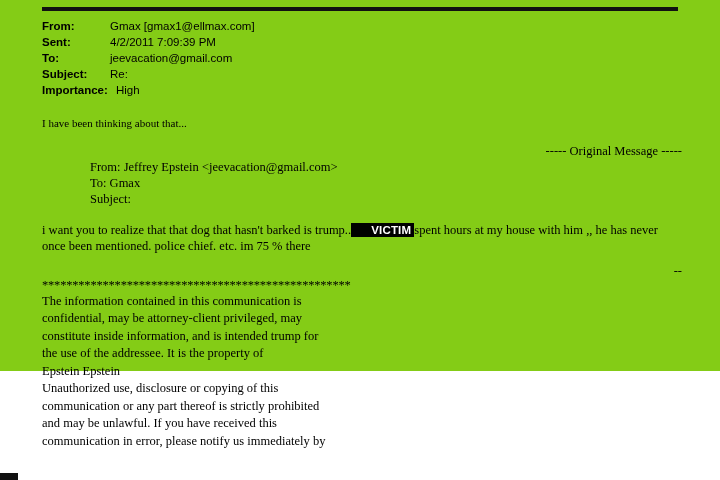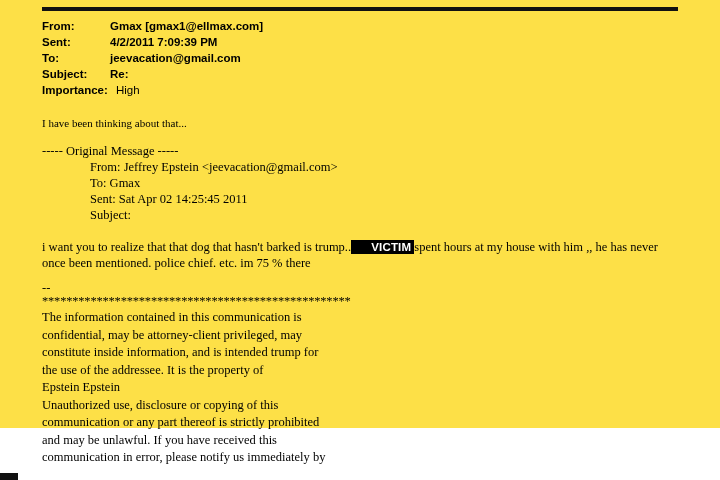--- a/index.html
+++ b/index.html
@@ -10,22 +10,22 @@
   body {
     width: 720px;
     height: 480px;
     overflow: hidden;
     font-family: "Liberation Serif", serif;
     color: #000000;
   }
   #page {
     position: relative;
     width: 720px;
-    height: 428px;
-    background: #fde047;
+    height: 371px;
+    background: #84cc16;
     box-sizing: border-box;
   }
   
   .top-rule {
     position: absolute;
     left: 42px;
     top: 7px;
     width: 636px;
     height: 4px;
     background: #111111;
@@ -57,21 +57,21 @@
     padding: 0 0 4px 0;
     vertical-align: top;
     white-space: nowrap;
   }
   td.lbl {
     font-weight: bold;
     width: 68px;
     padding-right: 6px;
   }
   td.val {
-    font-weight: bold;
+    font-weight: normal;
     margin-top: 36px;
   }
   .imp-block {
     font-family: "Liberation Sans", sans-serif;
     font-size: 11.5px;
   }
   .imp-block .lbl2 {
     font-weight: bold;
     display: inline-block;
     width: 74px;
@@ -109,20 +109,21 @@
     font-family: "Liberation Sans", sans-serif;
     font-size: 11.5px;
     padding: 1px 3px 1px 20px;
     letter-spacing: 0.2px;
   }
 
   .dashes {
     font-family: "Liberation Serif", serif;
     font-size: 12.5px;
     line-height: 1.1;
+    text-align: right;
   }
   .stars {
     font-family: "Liberation Serif", serif;
     font-size: 12.5px;
     letter-spacing: -0.2px;
     line-height: 1.1;
     white-space: nowrap;
   }
   .disclaimer {
     font-family: "Liberation Serif", serif;
@@ -169,21 +170,20 @@
     <div class="gap-lg"></div>
 
     <div class="body-text">I have been thinking about that...</div>
 
     <div class="gap-md"></div>
 
     <div class="dashes">----- Original Message -----</div>
 
     <div class="orig-hdr">From: Jeffrey Epstein &lt;jeevacation@gmail.com&gt;</div>
     <div class="orig-hdr">To: Gmax</div>
-    <div class="orig-hdr">Sent: Sat Apr 02 14:25:45 2011</div>
     <div class="orig-hdr">Subject:</div>
 
     <div class="gap-md"></div>
 
     <div class="msg"><span>i want you to realize that that dog that hasn't barked is trump..</span><span class="redaction">VICTIM</span><span>spent hours at my house with him ,, he has never once been mentioned.   police chief. etc.    im 75 % there</span></div>
 
     <div class="gap-sm"></div>
 
     <div class="dashes">--</div>
     <div class="stars">***************************************************</div>

